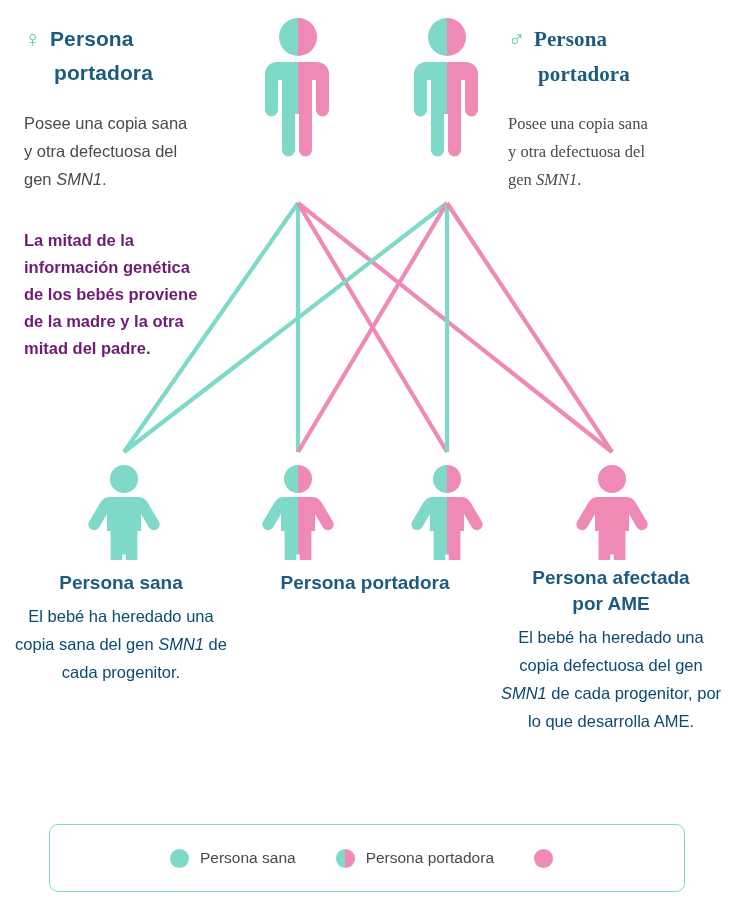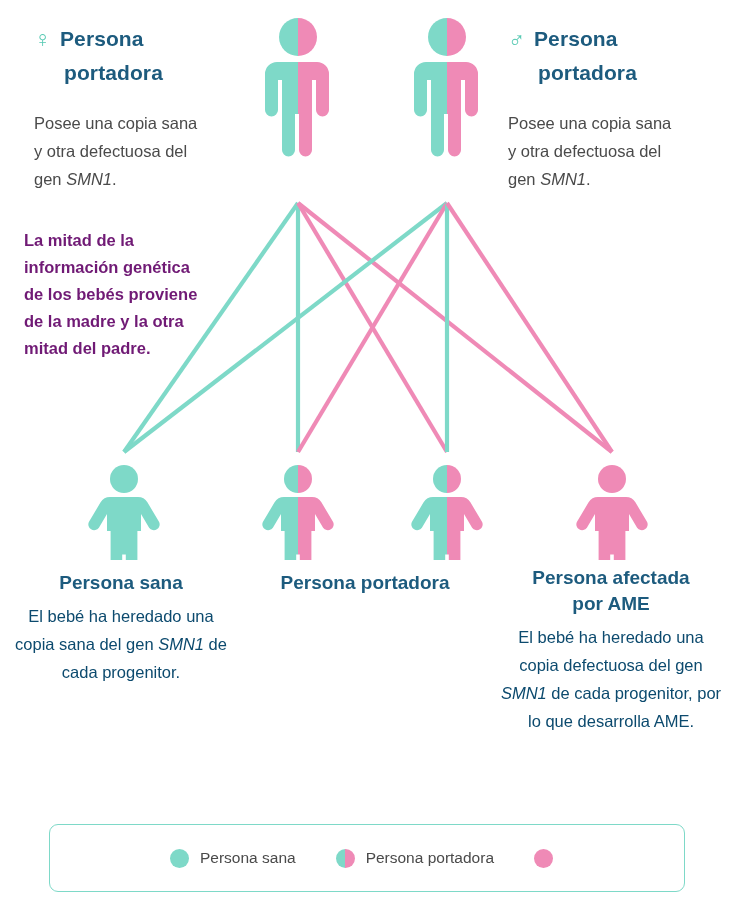--- a/index.html
+++ b/index.html
@@ -45,22 +45,22 @@
   }
   .parent-head .desc {
     margin-top: 19px;
     font-size: 16.5px;
     line-height: 28px;
     color: #4a4a4a;
     font-weight: 400;
   }
   .parent-head .desc em { font-style: italic; }
 
-  #parent-left  { left: 34px;  top: 22px; }
-  #parent-right { left: 508px; top: 22px; }
+  #parent-left  { left: 24px;  top: 22px; }
+  #parent-right { left: 508px; top: 22px; font-family: Liberation Serif, serif; }
 
   
   #inherit-note {
     position: absolute;
     left: 24px;
     top: 227px;
     width: 180px;
     font-size: 16.5px;
     line-height: 27px;
     font-weight: 700;

